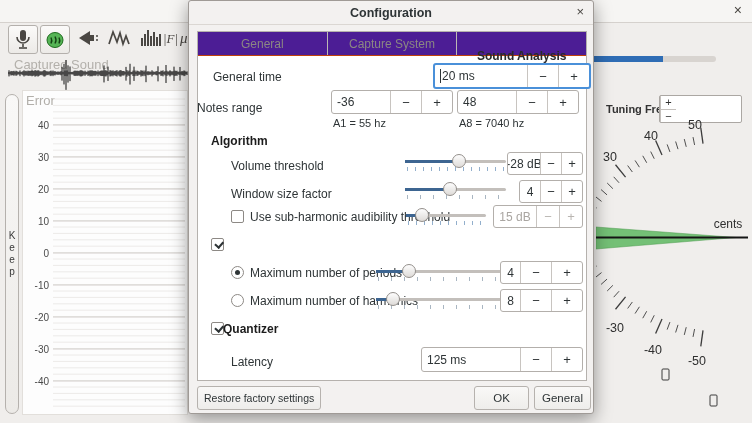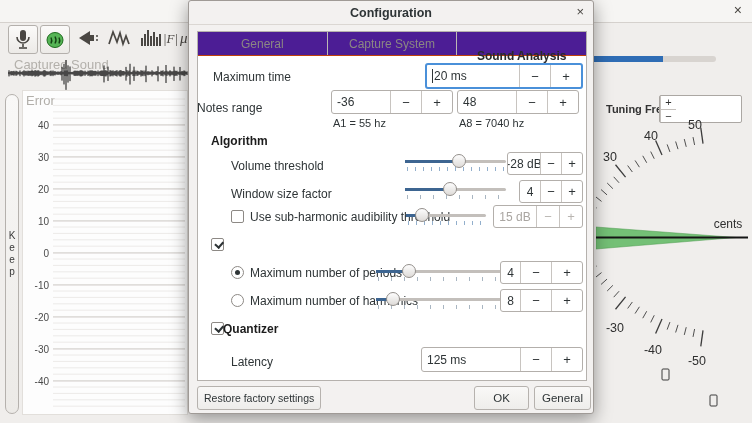--- a/index.html
+++ b/index.html
@@ -51,21 +51,21 @@
   .lbl{position:absolute;font-size:12px;color:#2e3436;white-space:nowrap;}
   .lbl.bold{font-weight:bold;color:#1c1c1c;}
   .hint{position:absolute;font-size:11px;color:#2e3436;white-space:nowrap;}
 
   .spin{position:absolute;display:flex;background:#fff;border:1px solid #b3afab;border-radius:3px;font-size:12px;color:#2e3436;box-sizing:border-box;}
   .spin .val{flex:1;display:flex;align-items:center;padding:0 5px;overflow:hidden;white-space:nowrap;}
   .spin .val.center{justify-content:center;padding:0 2px;}
   .spin .sbtn{width:30px;border-left:1px solid #c8c4c0;display:flex;align-items:center;justify-content:center;font-size:13px;color:#2e3436;}
   .spin.bt20 .sbtn{width:20px;}
   .spin.bt22 .sbtn{width:22px;}
-  .spin.focused{border:2px solid var(--accent-blue);}
+  .spin.focused{border:2px solid var(--accent-blue);margin-left:8px;}
   .spin.disabled{color:#a9a5a1;}
   .spin.disabled .sbtn{color:#b9b5b1;}
   .caret{display:inline-block;width:1px;height:14px;background:#2e3436;margin-right:1px;}
 
   .slider{position:absolute;height:20px;}
   .slider .groove{position:absolute;top:8px;left:0;right:0;height:3px;background:#c3bfbb;border-radius:2px;}
   .slider .fill{position:absolute;top:8px;left:0;height:3px;background:#3d6591;}
   .slider .handle{position:absolute;top:2px;width:14px;height:14px;border-radius:50%;background:linear-gradient(#fdfdfd,#dedbd8);border:1px solid #938f8b;box-sizing:border-box;}
   .slider .ticks{position:absolute;top:15px;left:2px;right:2px;height:4px;background:repeating-linear-gradient(90deg,#93afcc 0,#93afcc 1px,transparent 1px,transparent 8px);}
   .slider.sparse .ticks{background:repeating-linear-gradient(90deg,#a9b6c2 0,#a9b6c2 1px,transparent 1px,transparent 13px);}
@@ -471,21 +471,21 @@
     </div>
 
     <div class="frame">
       <div class="tabs">
         <div class="tab">General</div>
         <div class="tab">Capture System</div>
         <div class="tab active">Sound Analysis</div>
       </div>
     </div>
 
-    <span class="lbl" style="left:24px;top:69px">Maximum time</span>
+    <span class="lbl" style="left:24px;top:69px">General time</span>
     <div class="spin focused" style="left:236px;top:62px;width:158px;height:26px">
       <div class="val">
           <span class="caret"></span>
           <span>20 ms</span>
         </div>
       <div class="sbtn">−</div>
       <div class="sbtn">+</div>
     </div>
 
     <span class="lbl" style="left:8px;top:100px">Notes range</span>

